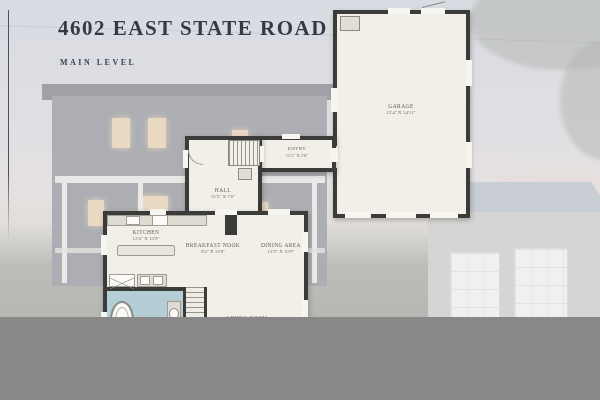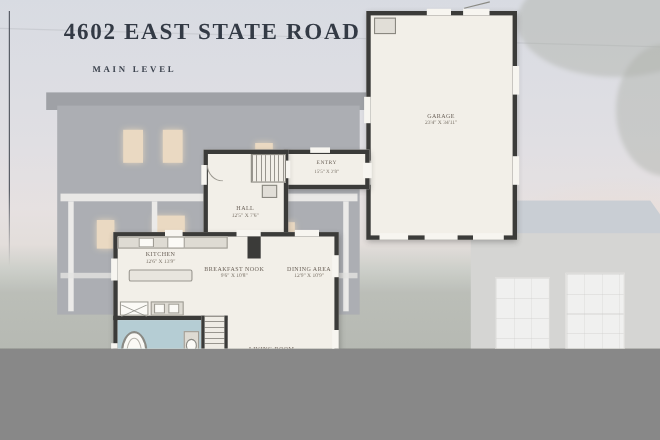--- a/index.html
+++ b/index.html
@@ -28,21 +28,21 @@
                      repeating-linear-gradient(90deg,rgba(150,150,145,.25) 0 1px,transparent 1px 16px);}
   .tree{background:#5d6452;border-radius:50%;opacity:.45;filter:blur(2px);}
   .driveway{left:380px;top:330px;width:220px;height:70px;background:#a5a098;
     clip-path:polygon(10% 0,100% 0,100% 100%,0 100%);}
   .veil{left:0;top:0;width:600px;height:400px;background:rgba(247,247,249,.52);}
   
   .rule-left{left:8px;top:10px;width:1px;height:232px;
     background:linear-gradient(180deg,#4c515a 0%,#4c515a 70%,rgba(76,81,90,0) 100%);}
   .hdr-address{left:58px;top:16px;font-size:21px;font-weight:600;letter-spacing:1.5px;color:#333a45;}
   .hdr-location{left:60px;top:42px;font-size:11.5px;font-weight:500;letter-spacing:5px;color:#3c434e;}
-  .hdr-level{left:60px;top:58px;font-size:8px;font-weight:bold;letter-spacing:2.5px;color:#3c434e;margin-left:24px;}
+  .hdr-level{left:60px;top:58px;font-size:8px;font-weight:bold;letter-spacing:2.5px;color:#3c434e;}
   
   .room{background:#f2efe8;border:4px solid #3b3b39;box-shadow:1px 2px 5px rgba(40,40,40,.3);box-sizing:border-box;}
   .wall{background:#3b3b39;}
   .gap{background:#f7f5f0;}
   .room-label{text-align:center;color:#6b6259;line-height:1.35;}
   .room-label .nm{display:block;font-size:5.5px;letter-spacing:.4px;}
   .room-label .dims{display:block;font-size:5px;color:#7b7368;}
   .stairs-v{background:#f2efe8;background-image:repeating-linear-gradient(90deg,#98958e 0 1px,transparent 1px 4px);border:1px solid #8a8880;box-sizing:border-box;}
   .stairs-h{background:#efece5;background-image:repeating-linear-gradient(180deg,#98958e 0 1px,transparent 1px 5px);border-left:3px solid #3b3b39;border-right:3px solid #3b3b39;box-sizing:border-box;}
   .counter{background:#dedbd3;border:1px solid #a09d95;box-sizing:border-box;}

